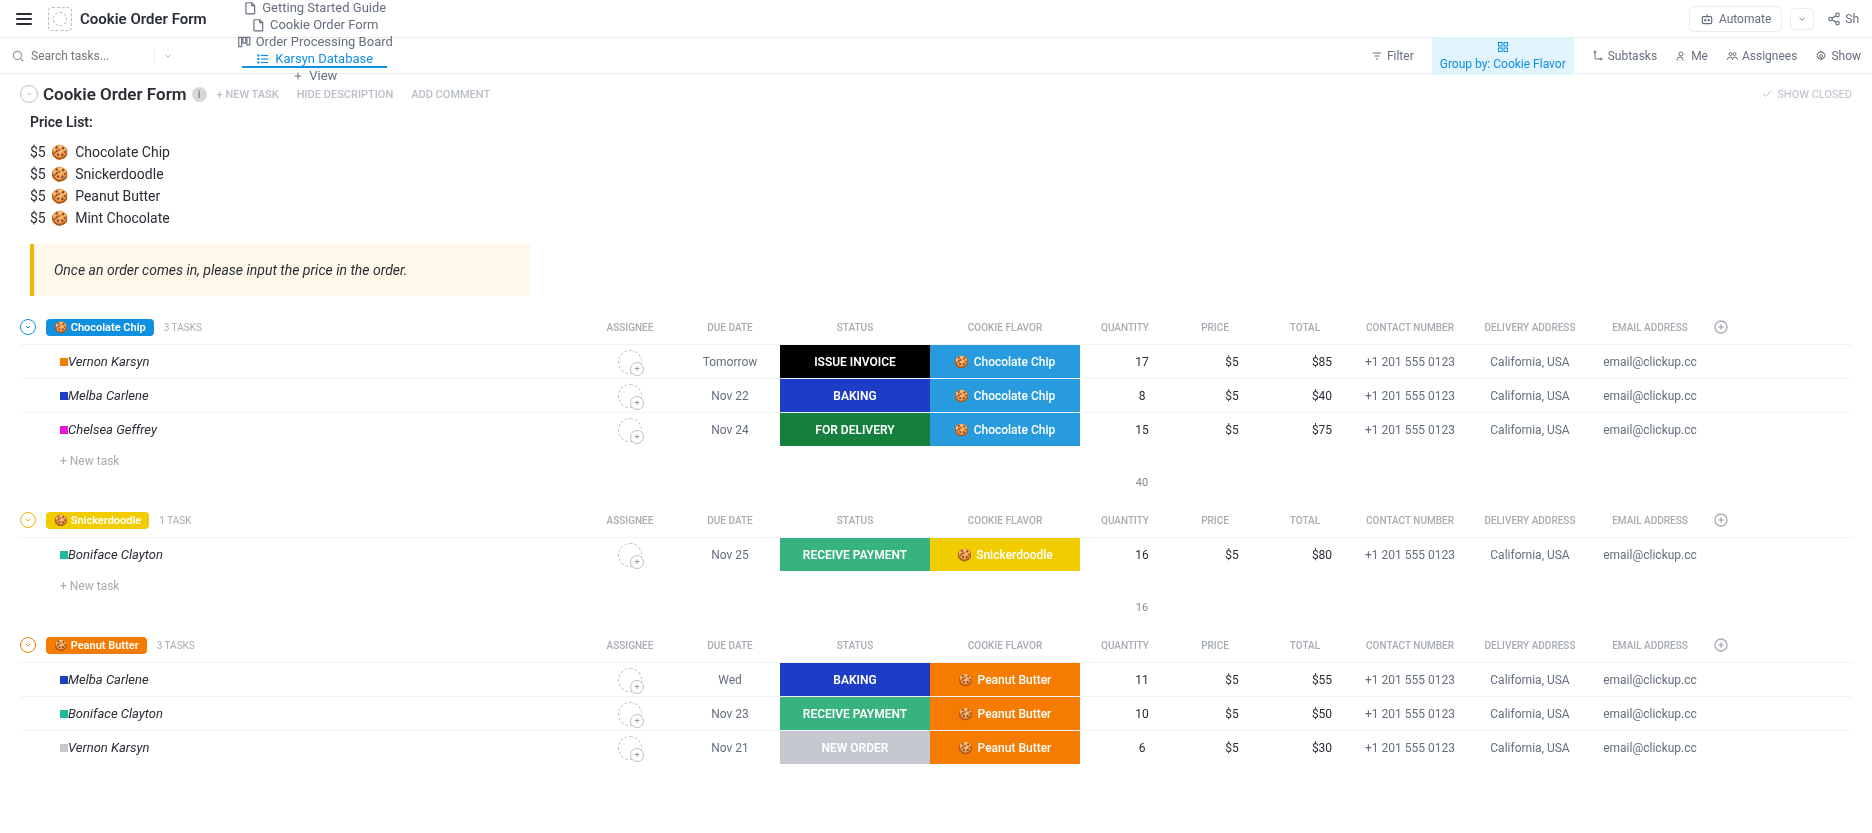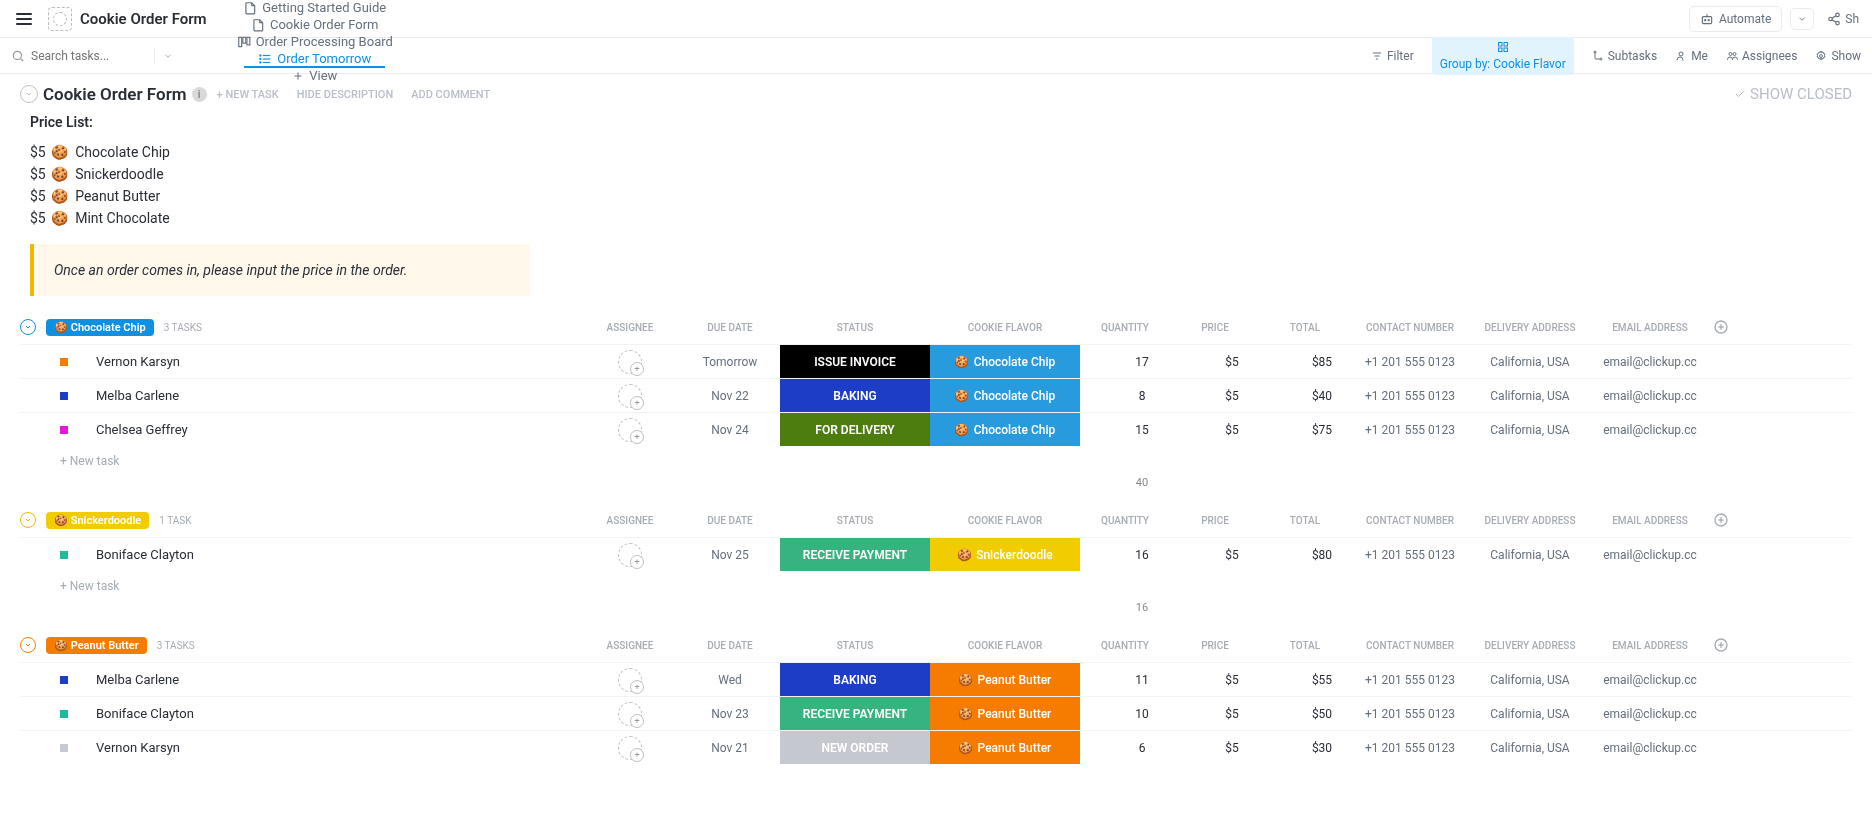--- a/index.html
+++ b/index.html
@@ -30,21 +30,21 @@
 .toolbar-item.active { background: #e1f3fd; color: #1090e0; padding: 4px 8px; border-radius: 4px; flex-direction: column; }
 
 .content { padding: 10px 20px 20px 20px; }
 .page-header { display: flex; align-items: center; gap: 10px; margin-bottom: 10px; }
 .page-title-wrap { display: flex; align-items: center; gap: 5px; }
 .collapse-all { width: 18px; height: 18px; border: 1.5px solid #c1c1c1; border-radius: 50%; display: flex; align-items: center; justify-content: center; font-size: 9px; color: #c1c1c1; cursor: pointer; }
 .page-title { font-size: 17px; font-weight: 600; }
 .info-icon { width: 15px; height: 15px; border-radius: 50%; background: #d9d9d9; color: #888; font-size: 10px; font-weight: 700; display: flex; align-items: center; justify-content: center; }
 .page-actions { display: flex; gap: 18px; }
 .page-action { font-size: 11px; color: #b9bec7; cursor: pointer; font-weight: 500; }
-.show-closed { margin-left: auto; display: flex; align-items: center; gap: 4px; font-size: 15px; color: #b9bec7; cursor: pointer; }
+.show-closed { margin-left: auto; display: flex; align-items: center; gap: 4px; font-size: 11px; color: #b9bec7; cursor: pointer; }
 
 .description { margin: 10px 0 20px 10px; font-size: 14px; }
 .desc-heading { font-weight: 600; margin-bottom: 14px; }
 .price-list { display: flex; flex-direction: column; gap: 6px; margin-bottom: 18px; }
 .price-item { display: flex; align-items: center; gap: 6px; }
 .note-box { background: #fff8eb; border-left: 4px solid #f0b700; padding: 18px 20px; font-style: italic; font-size: 14px; max-width: 500px; }
 
 .group { margin-top: 20px; }
 .group-header { display: grid; grid-template-columns: 560px 100px 100px 150px 150px 90px 90px 90px 120px 120px 120px 30px; align-items: center; font-size: 10px; color: #a7acb3; text-transform: uppercase; margin-bottom: 6px; }
 .group-label-wrap { display: flex; align-items: center; gap: 10px; }
@@ -54,31 +54,31 @@
 .group-collapse.orange { border-color: #f57c01; color: #f57c01; }
 .group-badge { display: flex; align-items: center; gap: 3px; padding: 2px 8px; border-radius: 4px; color: #fff; font-size: 11px; font-weight: 600; text-transform: none; }
 .group-badge.blue { background: #1090e0; }
 .group-badge.yellow { background: #f0cc00; }
 .group-badge.orange { background: #f57c01; }
 .task-count { font-size: 10px; color: #a7acb3; text-transform: none; }
 .col-head { text-align: center; font-weight: 500; }
 .add-col { display: flex; align-items: center; justify-content: center; width: 22px; height: 22px; border-radius: 50%; cursor: pointer; color: #a7acb3; }
 
 .task-row { display: grid; grid-template-columns: 560px 100px 100px 150px 150px 90px 90px 90px 120px 120px 120px 30px; align-items: center; height: 34px; border-top: 1px solid #f2f3f5; }
-.task-name-cell { display: flex; align-items: center; gap: 28px; padding-left: 40px; }
+.task-name-cell { display: flex; align-items: center; gap: 0; padding-left: 40px; font-style: italic; }
 .priority-flag { width: 8px; height: 8px; }
 .task-name { font-size: 13px; color: #292d34; }
 .assignee-cell { display: flex; justify-content: center; }
 .assignee-avatar { width: 24px; height: 24px; border: 1px dashed #c1c1c1; border-radius: 50%; position: relative; }
 .assignee-avatar::after { content: '+'; position: absolute; bottom: -3px; right: -3px; width: 12px; height: 12px; background: #fff; border: 1px solid #c1c1c1; border-radius: 50%; font-size: 9px; display: flex; align-items: center; justify-content: center; color: #979797; }
 .due-date-cell { text-align: center; font-size: 12px; color: #656f7d; }
 .status-cell { height: 100%; display: flex; align-items: center; justify-content: center; font-size: 12px; font-weight: 600; color: #fff; }
 .status-issue-invoice { background: #000000; }
 .status-baking { background: #1d3dc6; }
-.status-for-delivery { background: #4d7c0f; }
+.status-for-delivery { background: #15803d; }
 .status-receive-payment { background: #36b37e; }
 .status-new-order { background: #c5c9cf; color: #fff; }
 .flavor-cell { height: 100%; display: flex; align-items: center; justify-content: center; font-size: 12px; font-weight: 500; color: #fff; gap: 4px; }
 .flavor-chocolate-chip { background: #289bde; }
 .flavor-snickerdoodle { background: #f0cc00; }
 .flavor-peanut-butter { background: #f57c01; }
 .num-cell { text-align: center; font-size: 12px; padding-left: 34px; }
 .contact-cell, .address-cell, .email-cell { text-align: center; font-size: 12px; color: #656f7d; white-space: nowrap; overflow: hidden; text-overflow: ellipsis; }
 
 .new-task-row { padding: 8px 0 8px 40px; font-size: 12px; color: #a7acb3; cursor: pointer; }
@@ -133,21 +133,21 @@
         <span class="view-tab-icon">
           <svg width="14" height="14" viewBox="0 0 24 24" fill="none" stroke="currentColor" stroke-width="2">
             <line x1="8" y1="6" x2="21" y2="6"></line>
             <line x1="8" y1="12" x2="21" y2="12"></line>
             <line x1="8" y1="18" x2="21" y2="18"></line>
             <circle cx="4" cy="6" r="1"></circle>
             <circle cx="4" cy="12" r="1"></circle>
             <circle cx="4" cy="18" r="1"></circle>
           </svg>
         </span>
-        <span>Order Tomorrow</span>
+        <span>Karsyn Database</span>
       </div>
       <div class="view-tab">
         <span class="view-tab-icon">
           <svg width="12" height="12" viewBox="0 0 24 24" fill="none" stroke="currentColor" stroke-width="2">
             <line x1="12" y1="5" x2="12" y2="19"></line>
             <line x1="5" y1="12" x2="19" y2="12"></line>
           </svg>
         </span>
         <span>View</span>
       </div>

